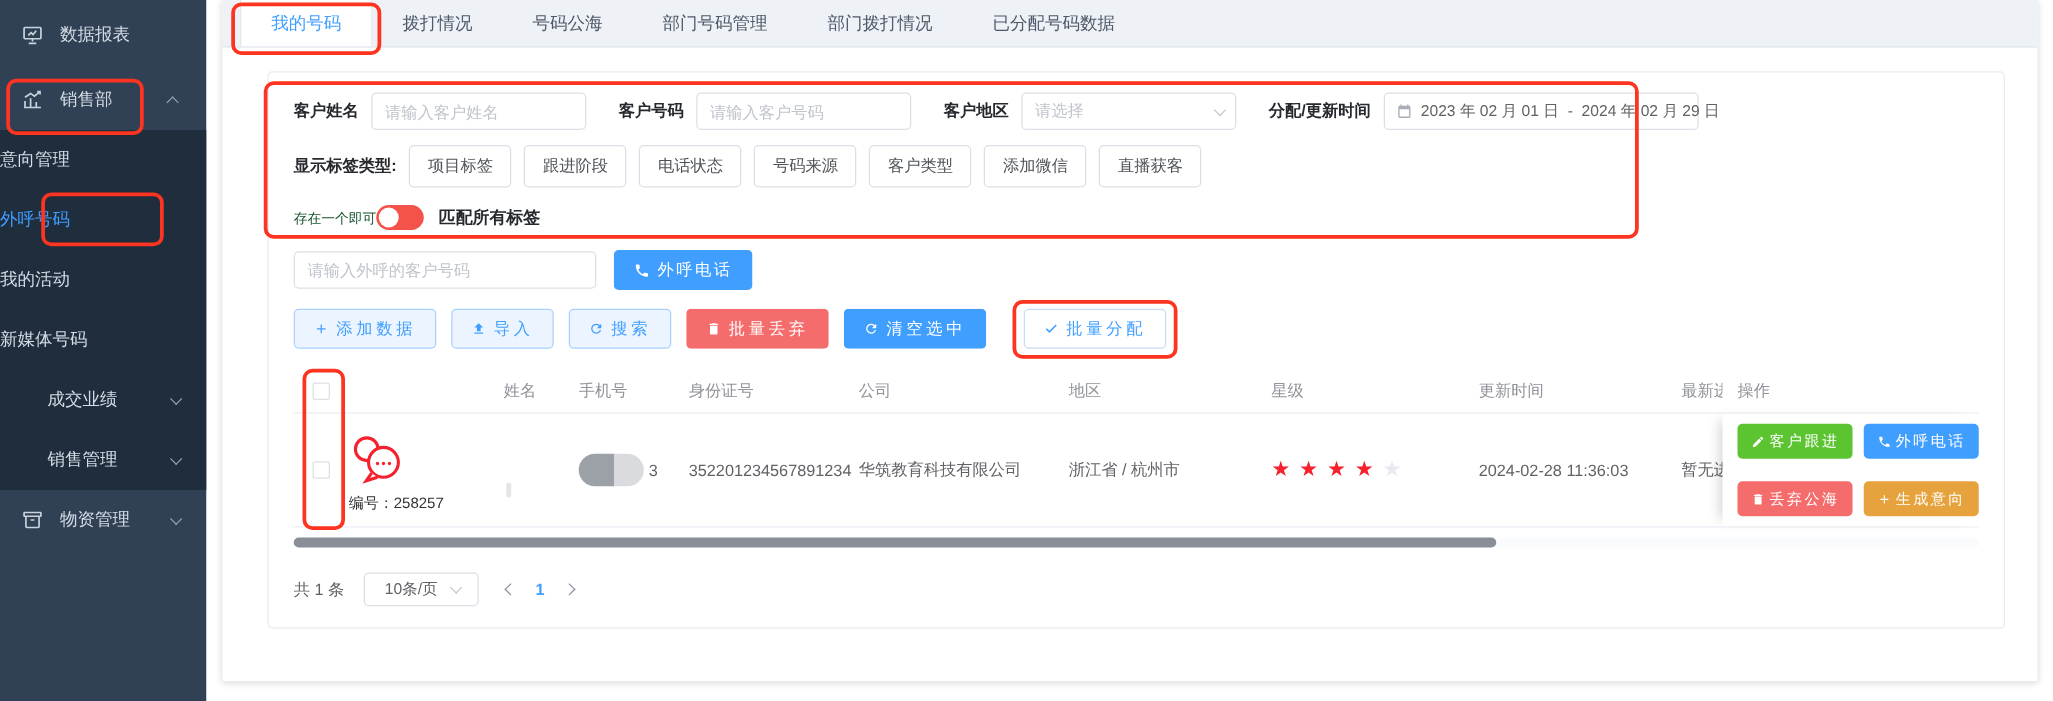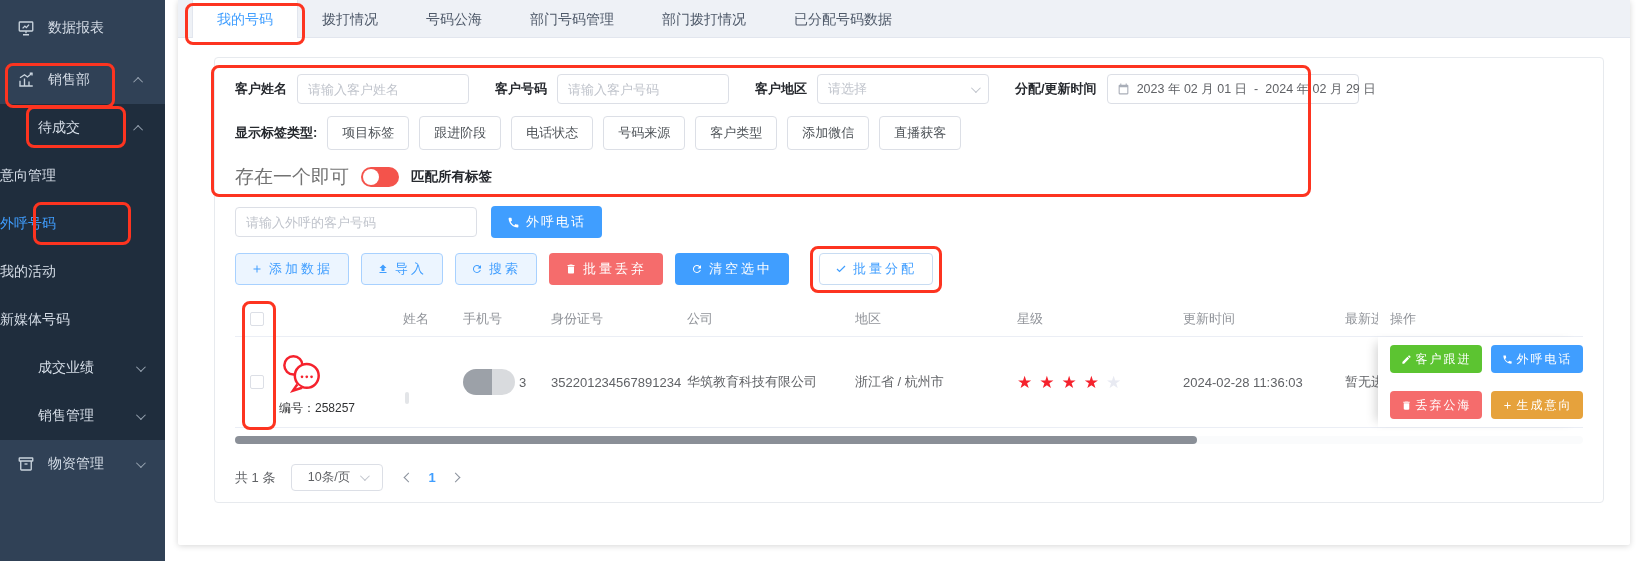--- a/index.html
+++ b/index.html
@@ -24,21 +24,21 @@
   .chev.right { transform:rotate(-45deg); }
   .chev.gray { color:#97a3b1; }
 
   
   .ann { position:absolute; border:3px solid #fd3420; border-radius:8px; pointer-events:none; z-index:30; }
 
   
   .panel { position:absolute; left:178px; top:0; width:1452px; height:545px; background:#fff;
     box-shadow:0 1px 6px rgba(0,0,0,.16); border-radius:2px; }
 
-  .tabbar { height:38px; background:#eef1f6; border-bottom:1px solid #e2e6ee; display:flex; align-items:center; padding-left:14px; }
+  .tabbar { height:38px; background:#eef1f6; border-bottom:1px solid #e2e6ee; display:flex; align-items:flex-end; padding-left:14px; }
   .tab { position:relative; padding:0 24px; line-height:38px; font-size:14px; color:#4e5969; cursor:pointer; }
   .tab.active { background:#fff; color:#409eff; border-left:1px solid #e2e6ee; border-right:1px solid #e2e6ee; }
 
   .card { position:relative; margin:19px 26px 0 36px; width:1390px; height:446px;
     border:1px solid #e7eaee; border-radius:4px; background:#fff; padding:16px 20px; }
 
   
   .filter-wrap { position:relative; width:1060px; }
   .frow { display:flex; align-items:center; }
   .frow + .frow { margin-top:12px; }
@@ -47,21 +47,21 @@
   .inp { height:30px; border:1px solid #dcdfe6; border-radius:4px; padding:0 10px; font-size:13px; color:#606266;
     font-family:"Liberation Sans","DejaVu Sans",sans-serif; outline:none; background:#fff; }
   .inp::placeholder { color:#c0c4cc; }
   .w172 { width:172px; }
   .select { width:172px; height:30px; border:1px solid #dcdfe6; border-radius:4px; padding:0 10px; display:flex; align-items:center; justify-content:space-between; color:#c0c4cc; background:#fff; cursor:pointer; }
   .dateinp { width:252px; height:30px; border:1px solid #dcdfe6; border-radius:4px; padding:0 9px; display:flex; align-items:center; gap:7px; color:#606266; background:#fff; cursor:pointer; white-space:nowrap; font-size:12.5px; }
   .dateinp .cal { color:#a9aeb8; flex:none; display:flex; }
 
   .tagbtn { border:1px solid #dcdfe6; border-radius:4px; background:#fff; color:#4e5358; font-size:13px; padding:7px 14px; margin-right:10px; cursor:pointer; font-family:inherit; }
 
-  .match-any { color:#737373; font-size:19px; margin-right:12px; cursor:pointer; }
+  .match-any { color:#14532d; font-size:11px; margin-right:0; cursor:pointer; }
   .match-all { color:#26292e; font-weight:700; font-size:13.5px; margin-left:12px; }
   .toggle { position:relative; width:38px; height:20px; border-radius:10px; background:#f4534b; cursor:pointer; display:inline-block; flex:none; }
   .toggle .knob { position:absolute; left:2px; top:2px; width:16px; height:16px; border-radius:50%; background:#fff; }
 
   
   .dialer-row { display:flex; align-items:center; margin-top:16px; }
   .toolbar-row { display:flex; align-items:center; margin-top:15px; }
   .btn { display:inline-flex; align-items:center; justify-content:center; gap:6px; height:32px; padding:0 15px;
     border-radius:4px; font-size:13px; letter-spacing:3px; cursor:pointer; border:1px solid transparent; white-space:nowrap;
     font-family:inherit; }
@@ -141,25 +141,20 @@
         <path d="M4 20v-7M10 20v-10M16 20v-6M21 20H3"></path>
           <path d="M4 9l6-4 4 3 6-5"></path>
           <path d="M17 3h3v3"></path>
       </svg>
     </span>
     <span>销售部</span>
     <span class="chev up gray"></span>
   </div>
 
   <div class="sub-bg">
-    <div class="side-item lv1">
-      <span class="ann" style="left:26px; top:2px; width:100px; height:42px;"></span>
-      <span>待成交</span>
-      <span class="chev up gray"></span>
-    </div>
     <div class="side-item lv2">
       <span>意向管理</span>
     </div>
     <div class="side-item lv2 active-item">
       <span class="ann" style="left:33px; top:2px; width:98px; height:43px;"></span>
       <span>外呼号码</span>
     </div>
     <div class="side-item lv2">
       <span>我的活动</span>
     </div>

